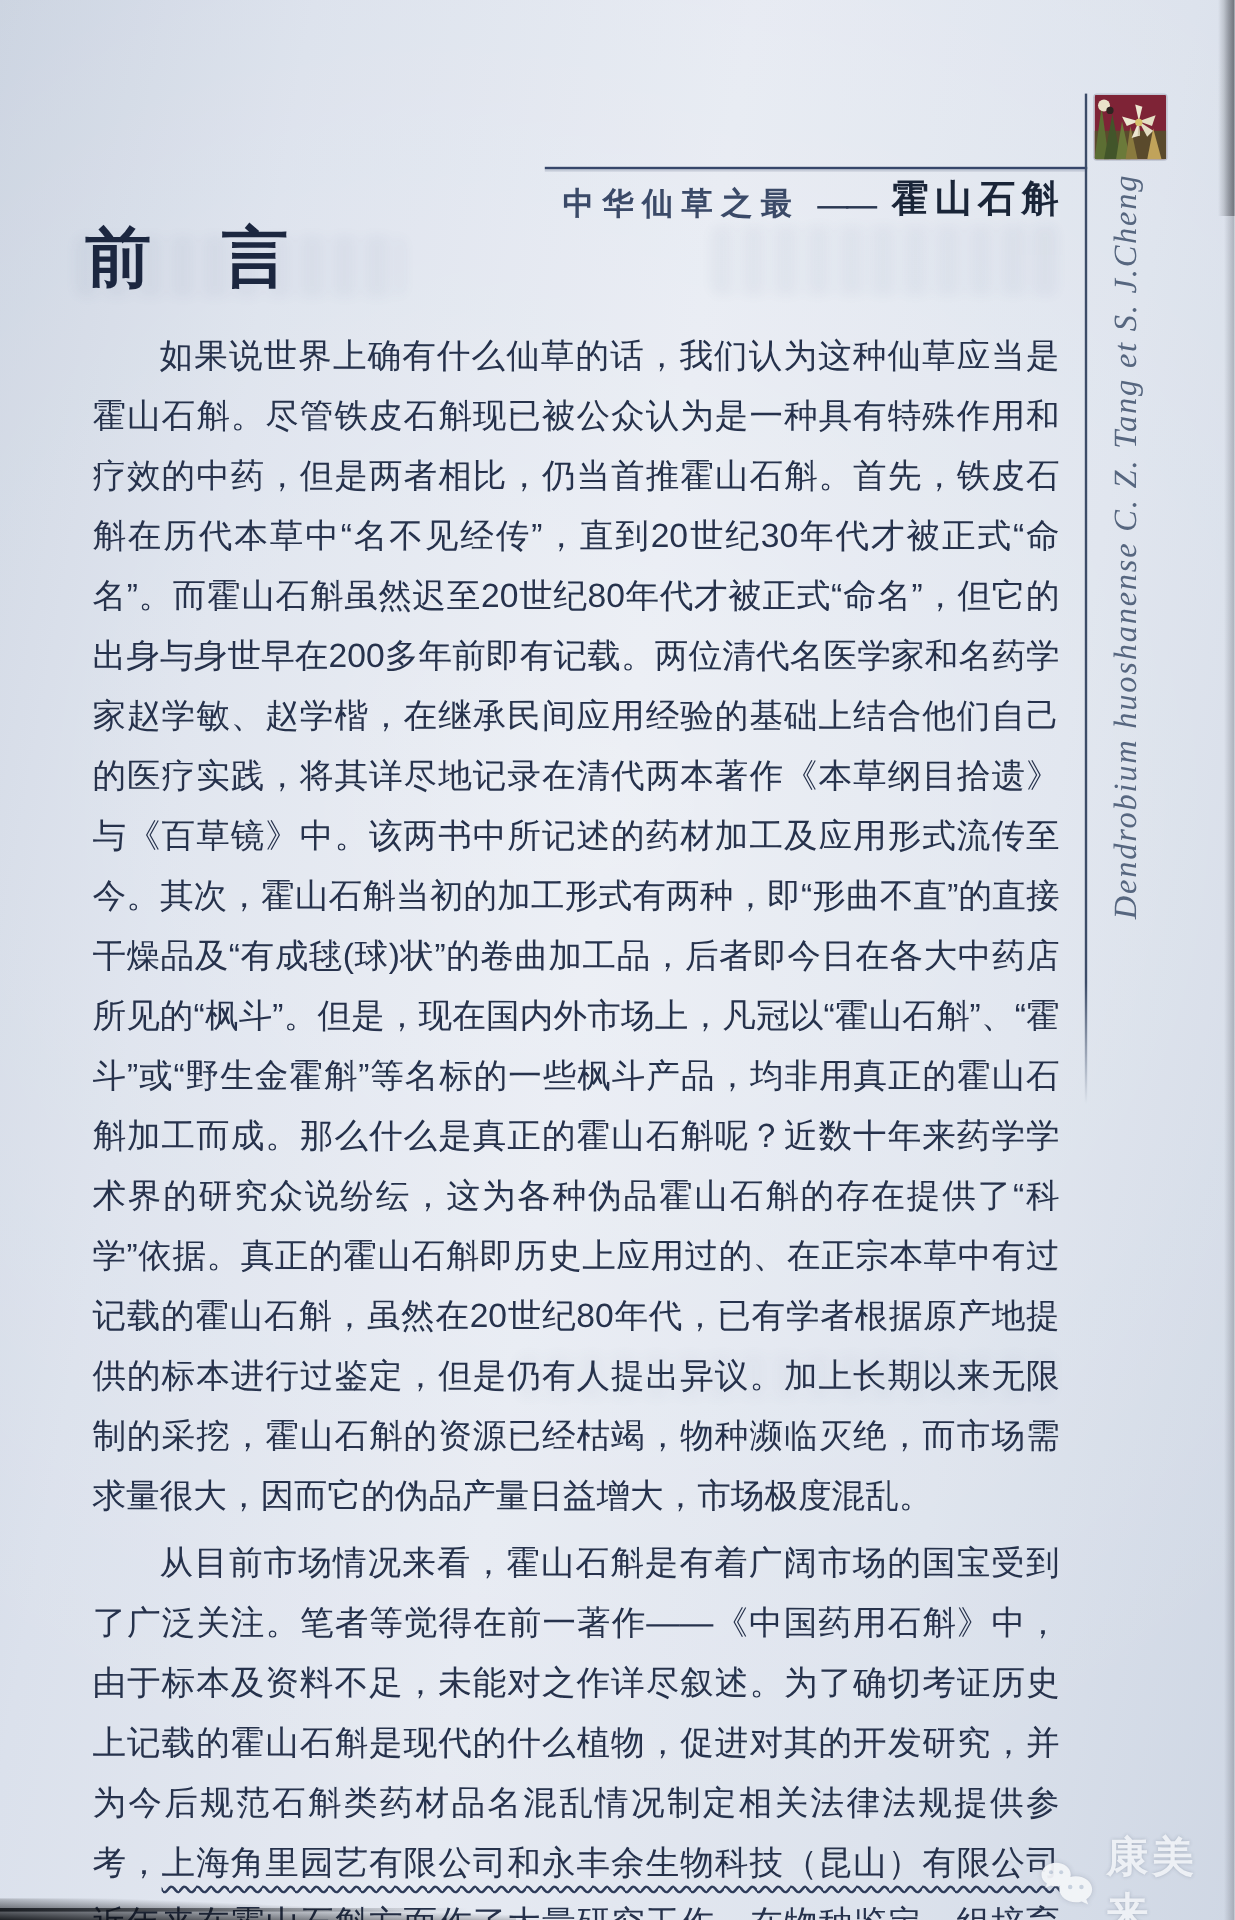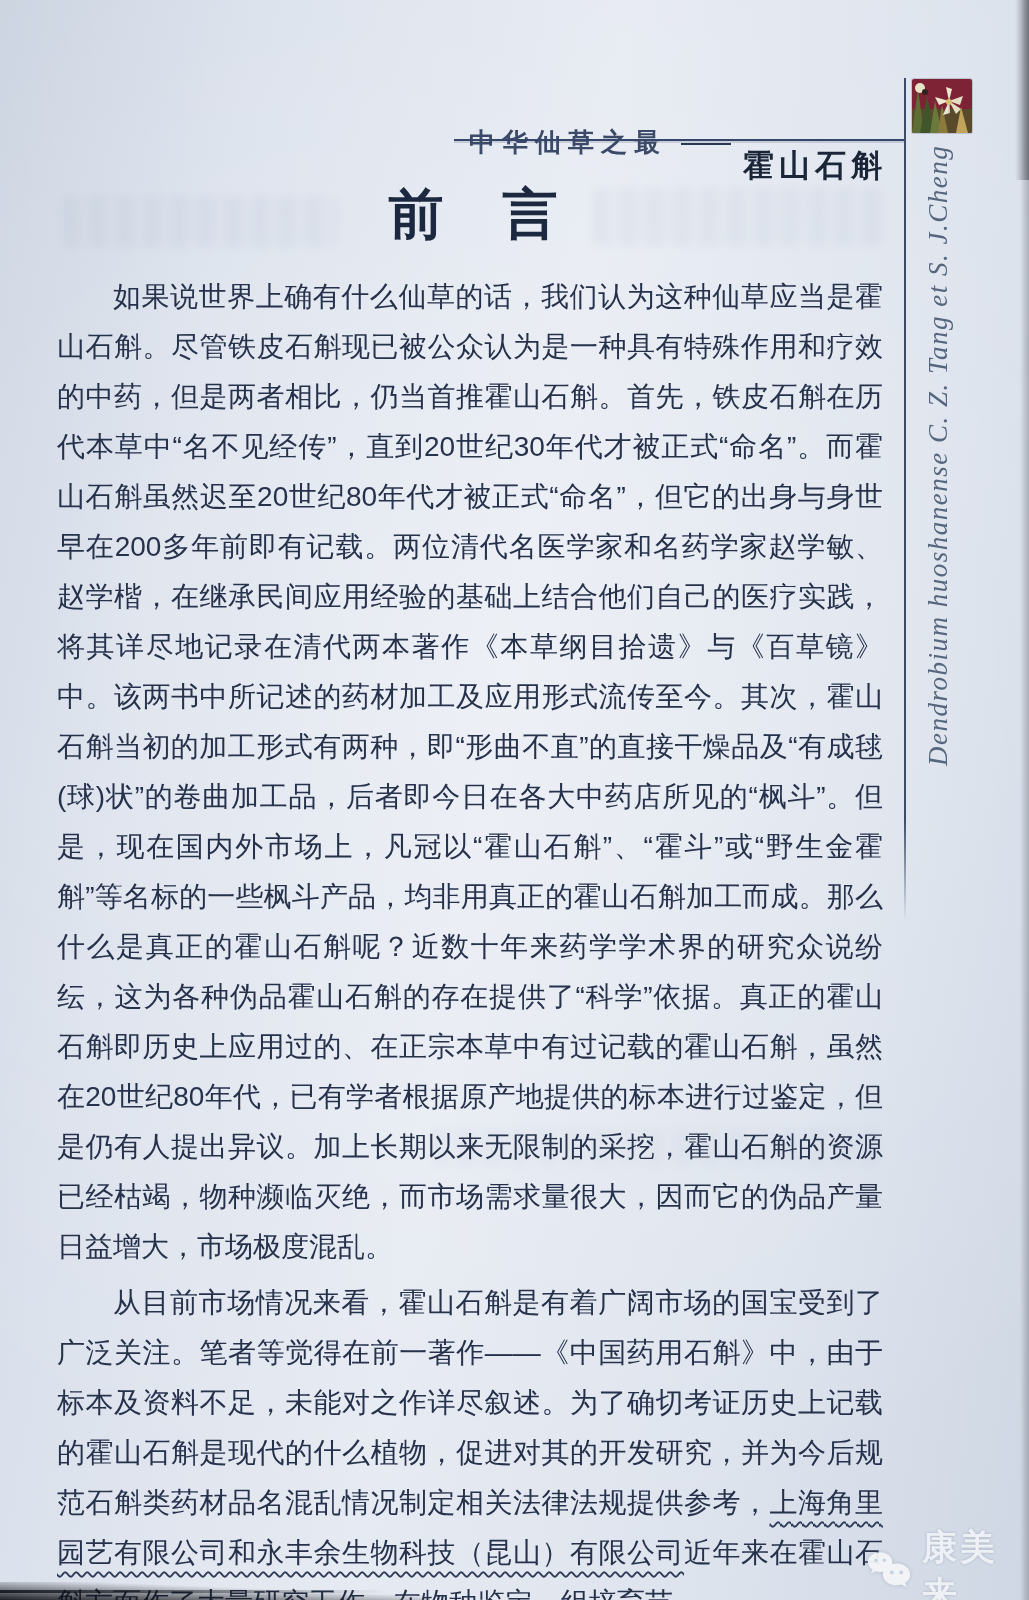--- a/index.html
+++ b/index.html
@@ -28,21 +28,21 @@
   .bleed-a { left: 62px;  top: 196px;  width: 276px; height: 52px; }
   .bleed-b { left: 592px; top: 188px;  width: 292px; height: 58px; }
   .bleed-c { left: 430px; top: 1128px; width: 450px; height: 38px; opacity: .3; }
 
   
   .header {
     position: absolute;
     top: 97px;
     right: 142px;
     display: flex;
-    align-items: center;
+    align-items: flex-end;
     gap: 14px;
     white-space: nowrap;
   }
   .series {
     font-family: "Liberation Serif", serif;
     font-size: 26px;
     letter-spacing: 7px;
     color: #3b4a68;
     font-weight: 600;
   }
@@ -104,42 +104,42 @@
     font-style: italic;
     font-size: 27px;
     letter-spacing: 1.5px;
     color: #56667f;
     line-height: 52px;
     white-space: nowrap;
   }
 
   .title {
     position: absolute;
-    left: 61px;
+    left: 71px;
     top: 178px;
     width: 826px;
-    text-align: center;
     font-size: 55px;
     font-weight: 800;
     color: #1c2740;
     letter-spacing: 2px;
   }
 
   .body-text {
     position: absolute;
     left: 57px;
     top: 272px;
     width: 826px;
   }
   .para {
     font-size: 28px;
     line-height: 50px;
     text-align: justify;
     text-indent: 2em;
     color: #26324c;
+    margin-left: 20px;
   }
   .para + .para { margin-top: 6px; }
   .wavy {
     text-decoration-line: underline;
     text-decoration-style: wavy;
     text-decoration-color: #2e3c5a;
     text-decoration-thickness: 2px;
     text-underline-offset: 9px;
   }
 

